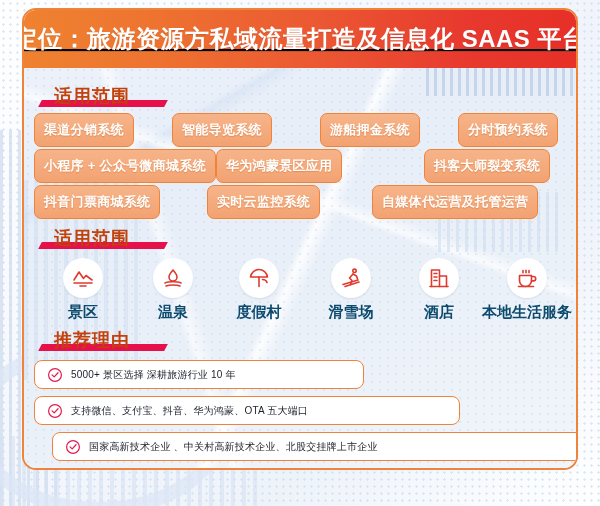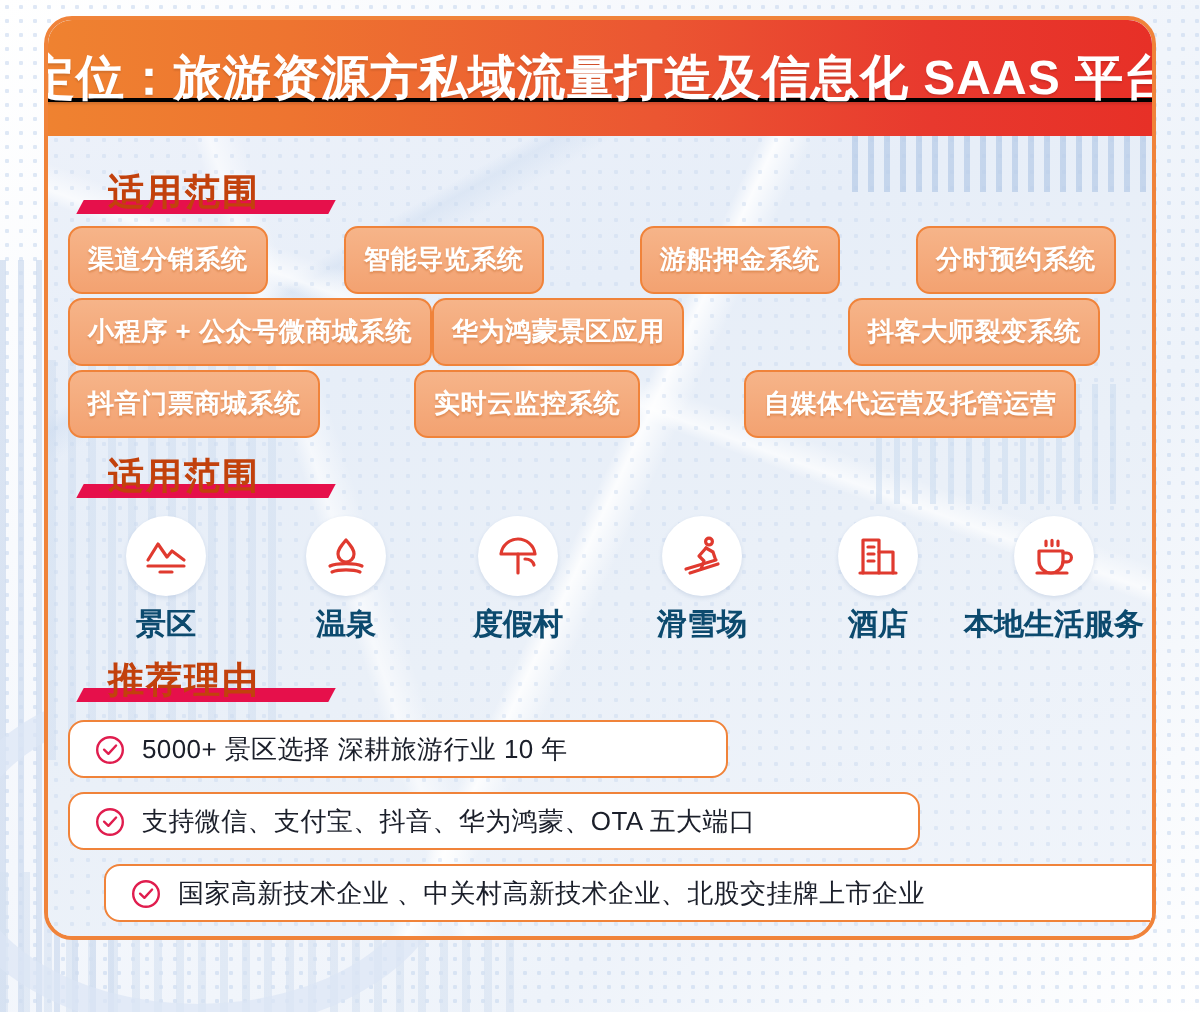--- a/index.html
+++ b/index.html
@@ -80,21 +80,21 @@
       display:flex;align-items:center;justify-content:center;
       box-shadow:0 1px 2px rgba(90,120,170,.18);}
   .icon-label{margin-top:5px;font-size:15px;font-weight:bold;color:#0c4a6e;
       white-space:nowrap;}
 
   
   .reason{position:absolute;height:29px;display:flex;align-items:center;
       border:1.6px solid #f0833a;border-radius:8px;background:#ffffff;
       padding:0 12px;box-sizing:border-box;}
   .reason-ic{flex:0 0 auto;margin-right:8px;display:flex;align-items:center;}
-  .reason-tx{font-size:13px;color:#1b1f2a;white-space:nowrap;letter-spacing:.2px;}
+  .reason-tx{font-size:10px;color:#1b1f2a;white-space:nowrap;letter-spacing:.2px;}
 </style>
 </head>
 <body>
 
 <div id="stage">
 
   <div class="bg-base"></div>
   <div class="bg-dots"></div>
   <div class="bg-stripes-l"></div>
   <div class="bg-stripes-b"></div>

